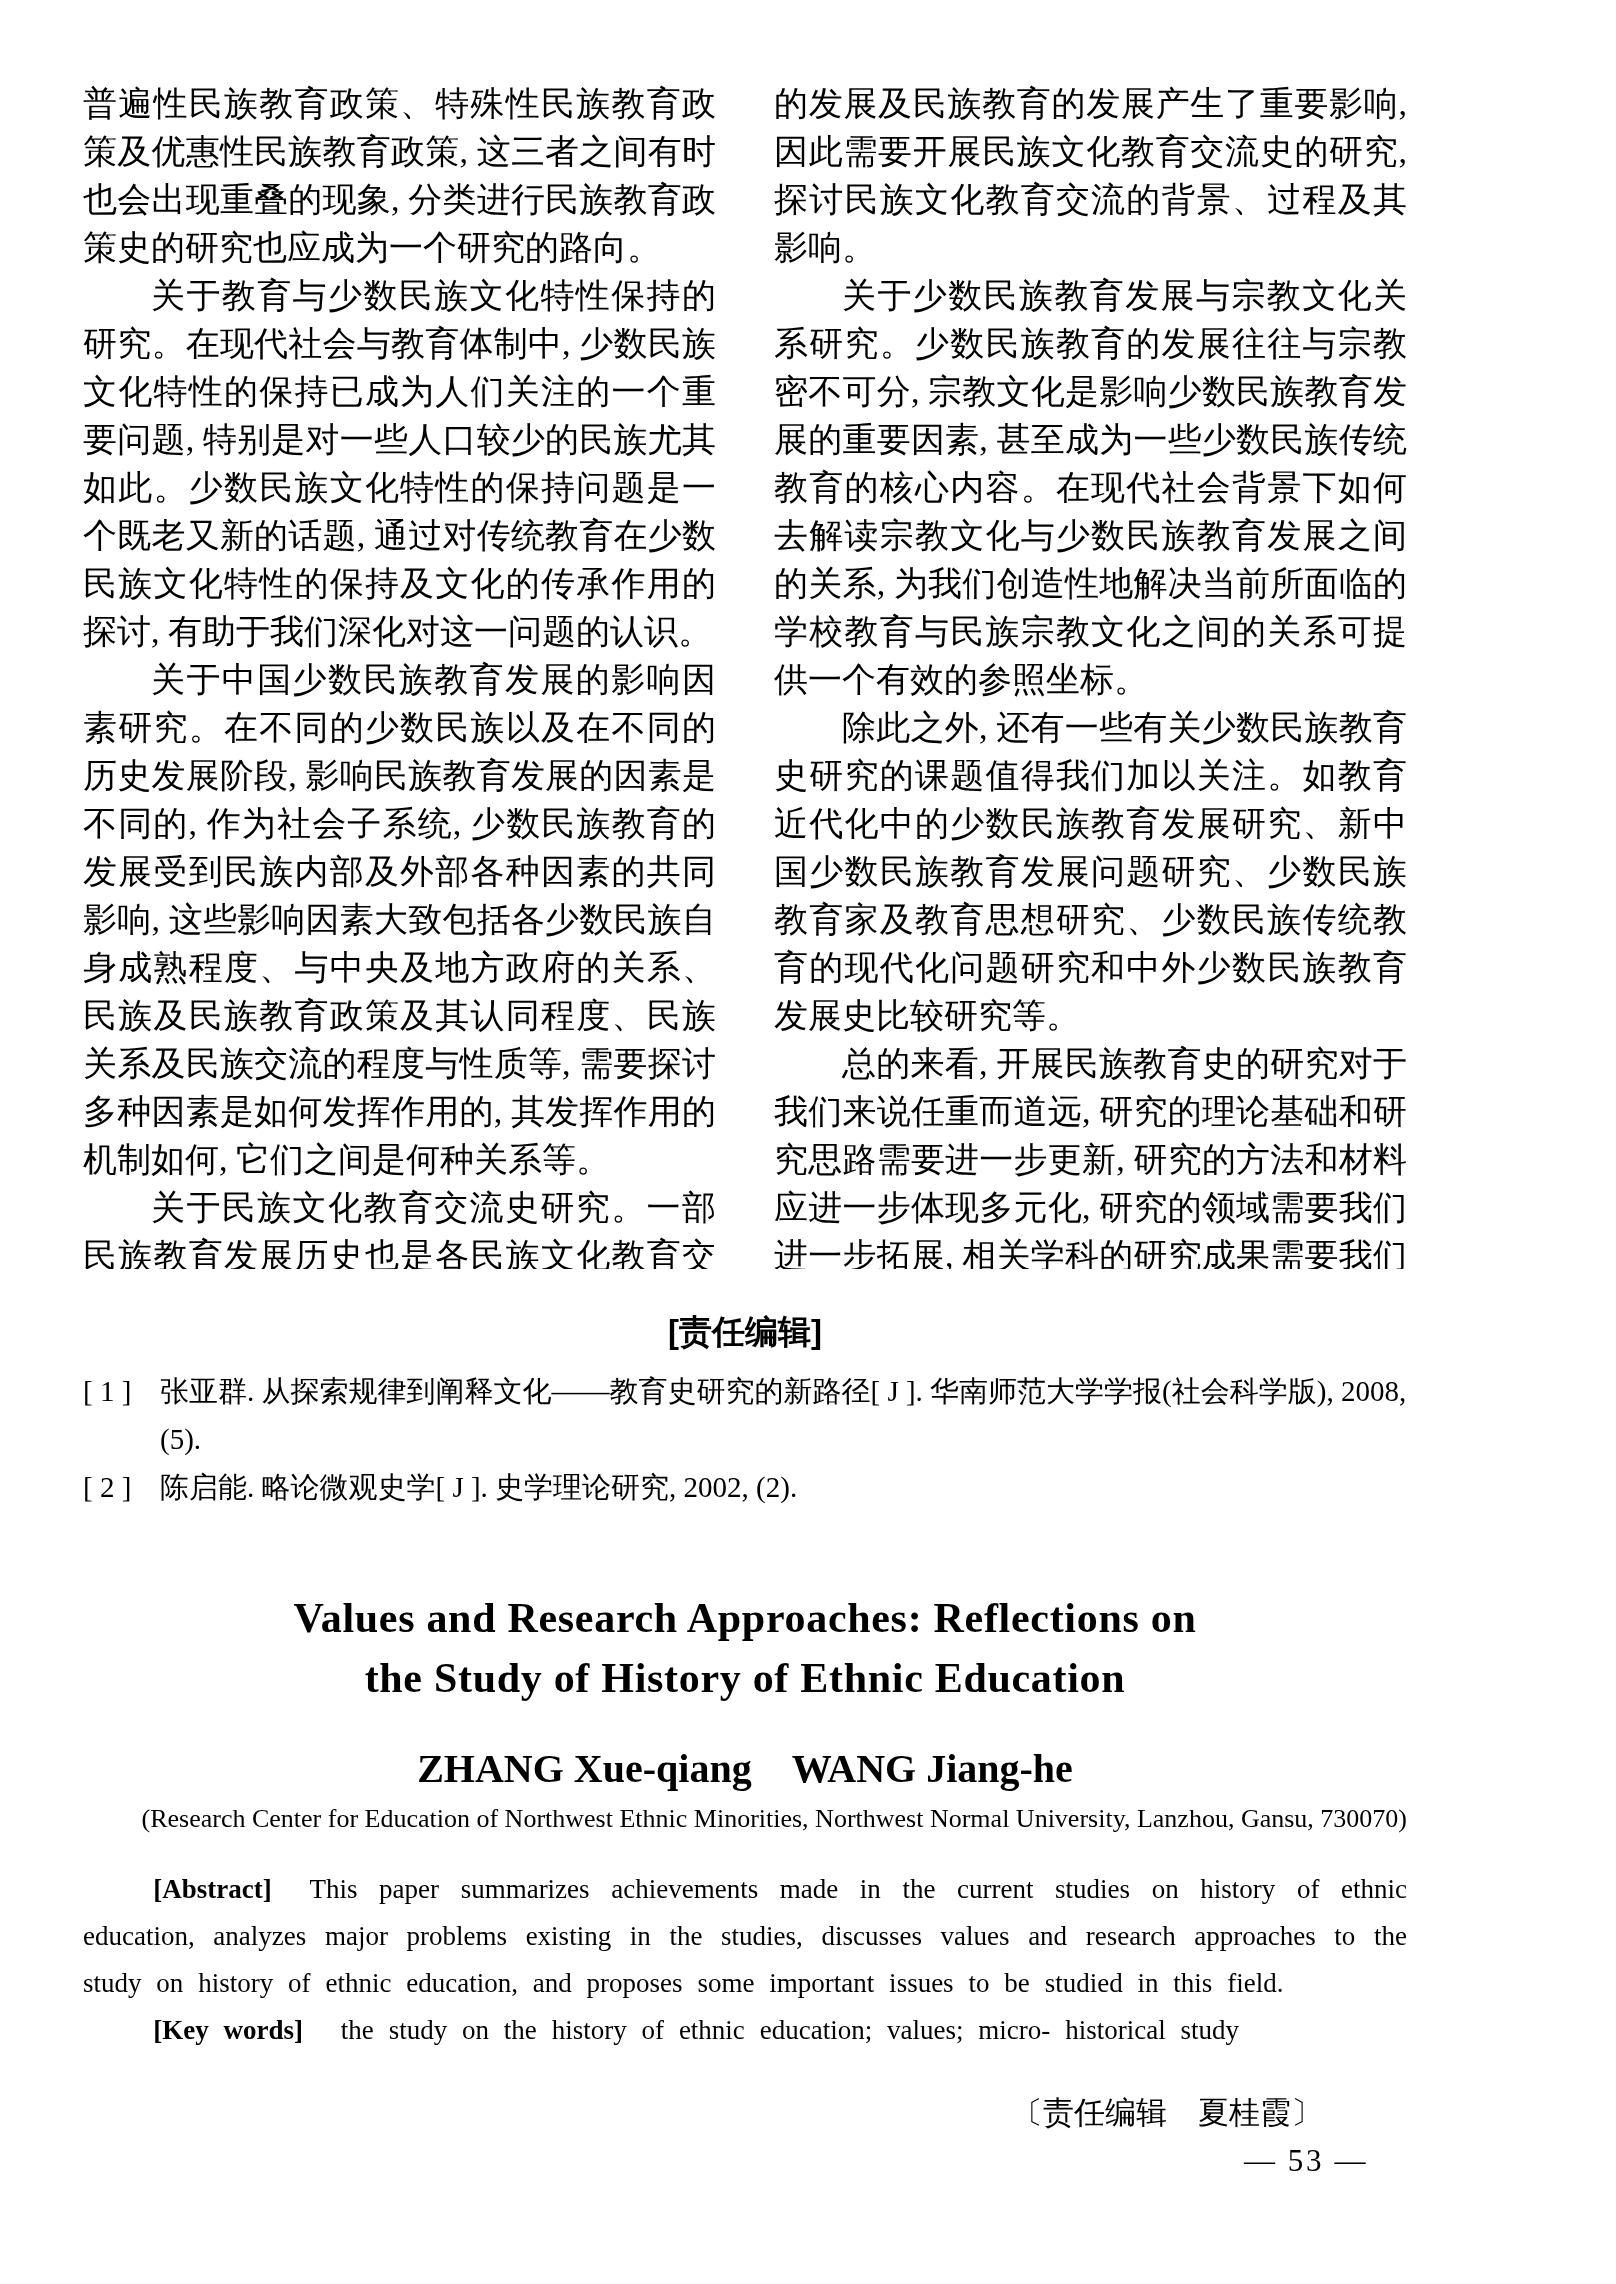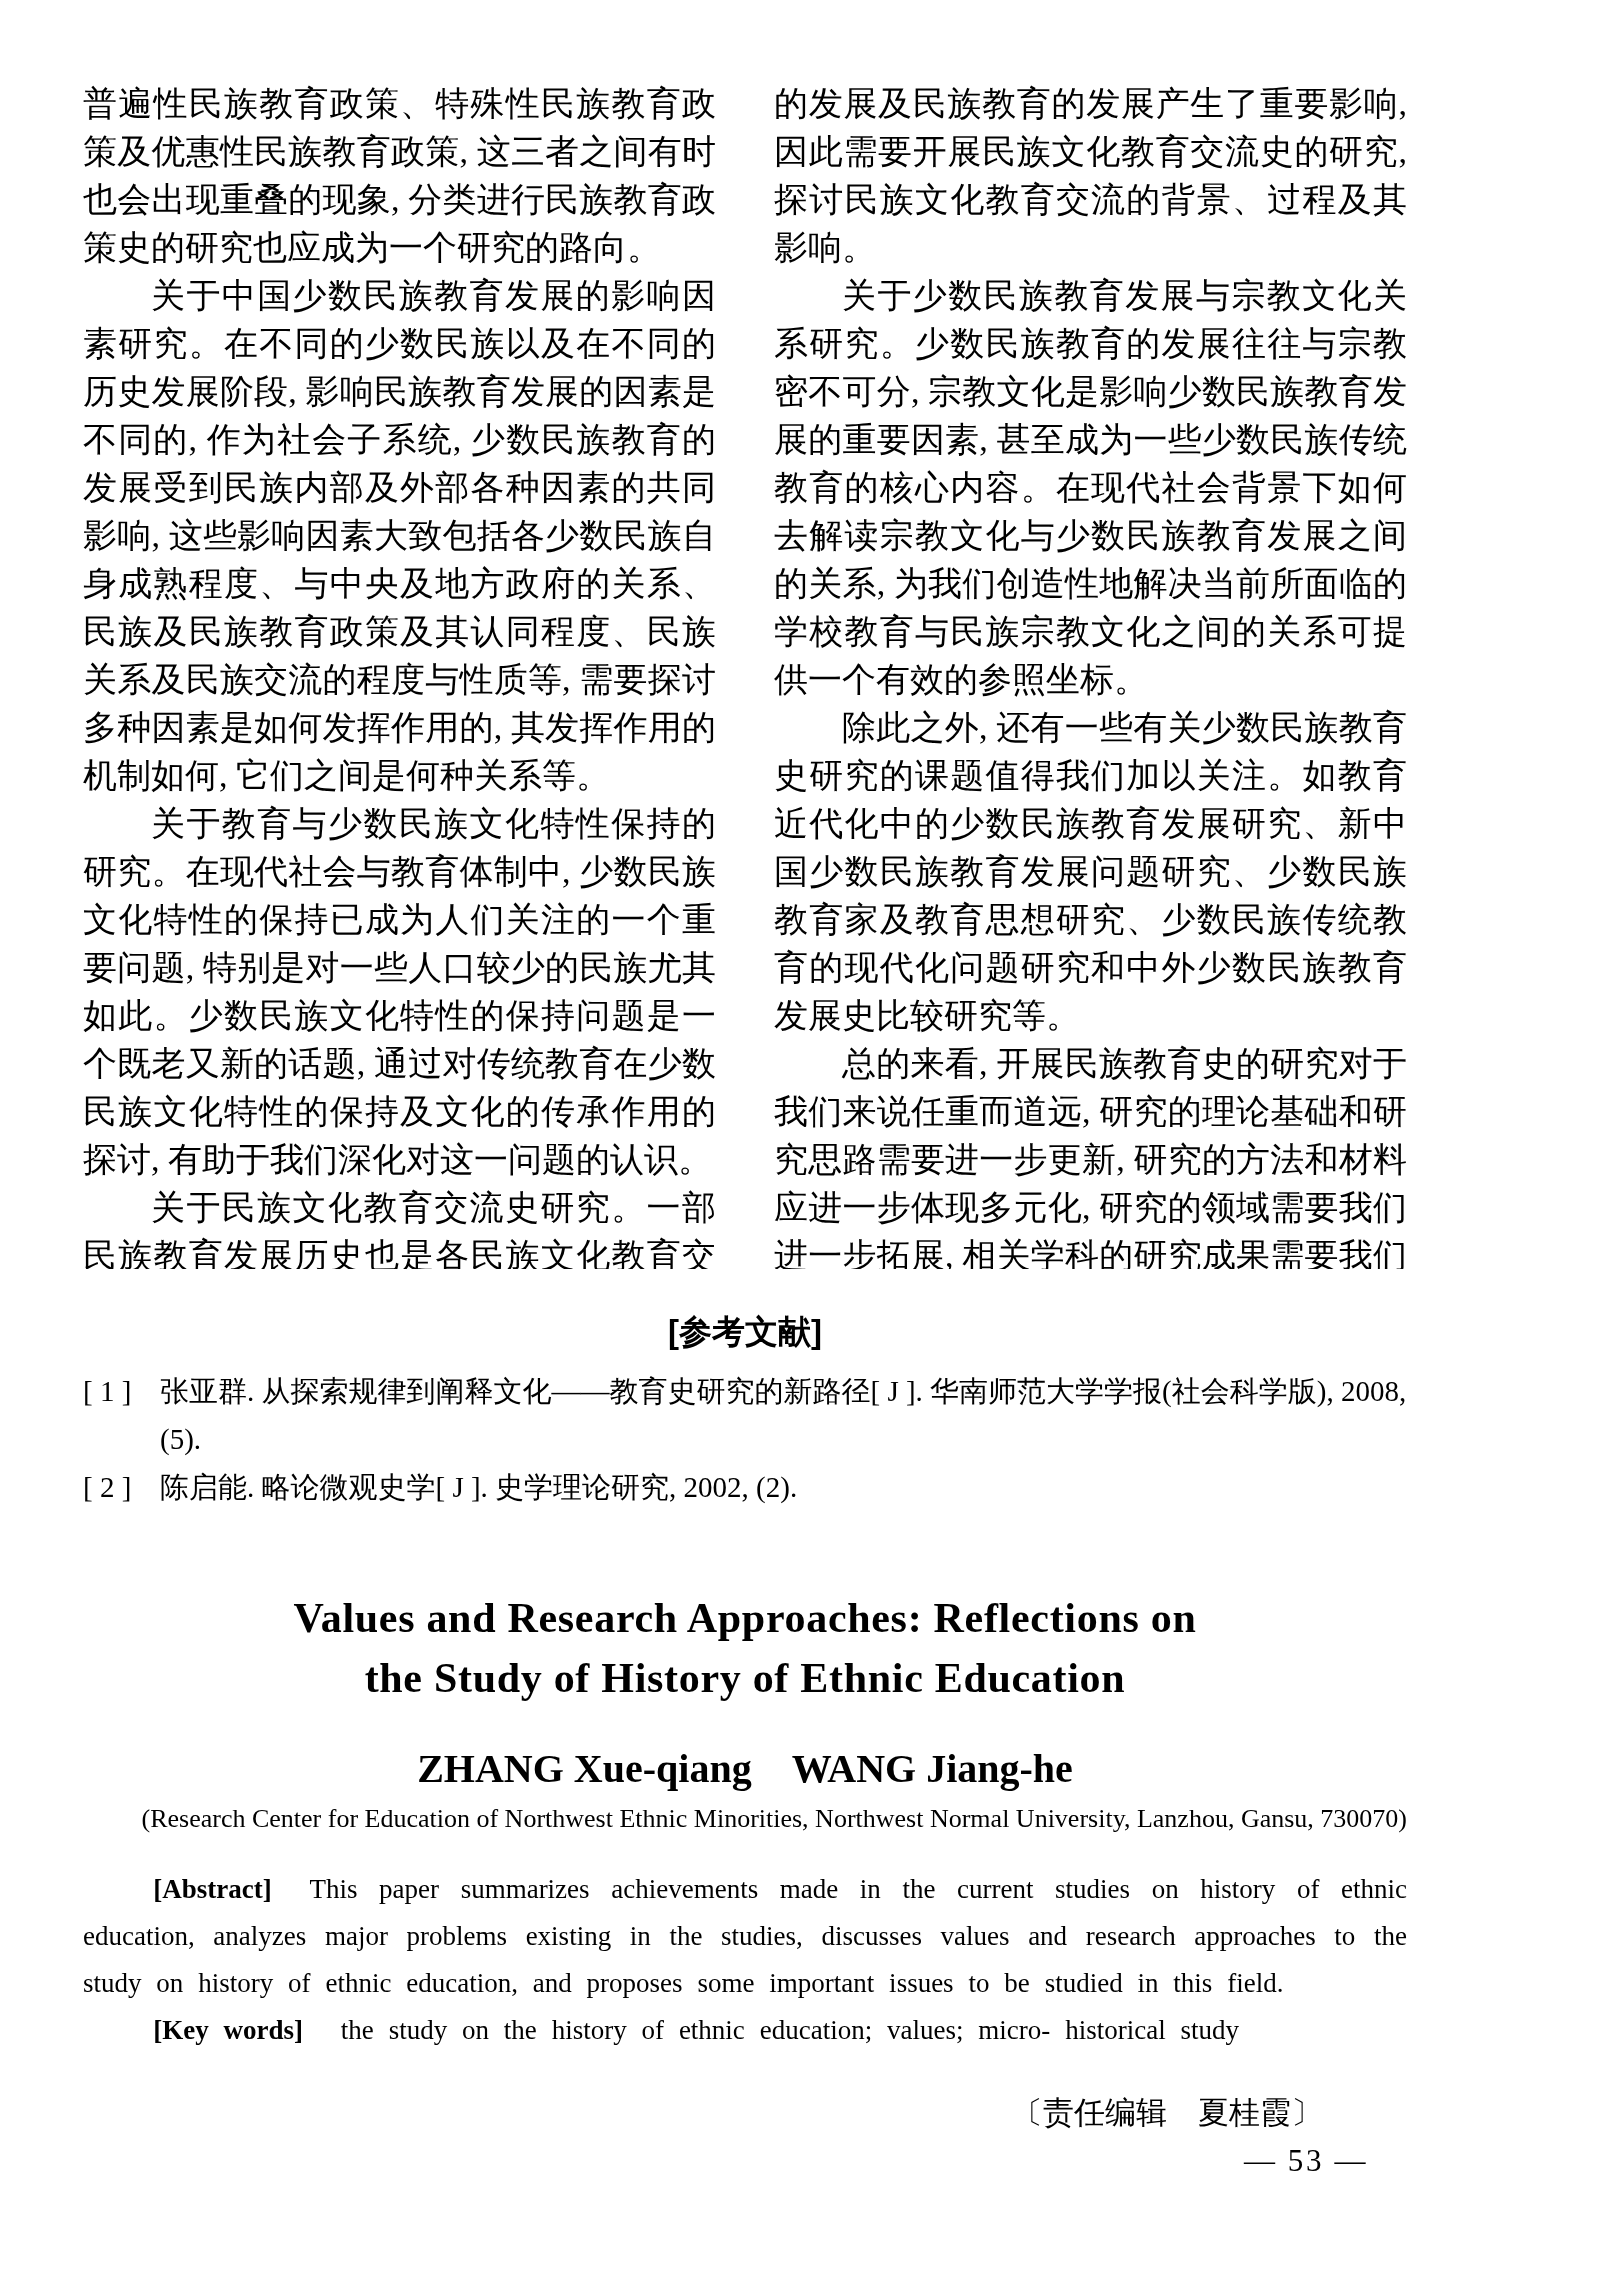--- a/index.html
+++ b/index.html
@@ -96,33 +96,33 @@
   }
 </style>
 </head>
 <body>
 
 <div class="page">
 
   <div class="columns">
     <div class="col">
       <p>普遍性民族教育政策、特殊性民族教育政策及优惠性民族教育政策, 这三者之间有时也会出现重叠的现象, 分类进行民族教育政策史的研究也应成为一个研究的路向。</p>
+      <p class="indent">关于教育与少数民族文化特性保持的研究。在现代社会与教育体制中, 少数民族文化特性的保持已成为人们关注的一个重要问题, 特别是对一些人口较少的民族尤其如此。少数民族文化特性的保持问题是一个既老又新的话题, 通过对传统教育在少数民族文化特性的保持及文化的传承作用的探讨, 有助于我们深化对这一问题的认识。</p>
       <p class="indent">关于中国少数民族教育发展的影响因素研究。在不同的少数民族以及在不同的历史发展阶段, 影响民族教育发展的因素是不同的, 作为社会子系统, 少数民族教育的发展受到民族内部及外部各种因素的共同影响, 这些影响因素大致包括各少数民族自身成熟程度、与中央及地方政府的关系、民族及民族教育政策及其认同程度、民族关系及民族交流的程度与性质等, 需要探讨多种因素是如何发挥作用的, 其发挥作用的机制如何, 它们之间是何种关系等。</p>
-      <p class="indent">关于教育与少数民族文化特性保持的研究。在现代社会与教育体制中, 少数民族文化特性的保持已成为人们关注的一个重要问题, 特别是对一些人口较少的民族尤其如此。少数民族文化特性的保持问题是一个既老又新的话题, 通过对传统教育在少数民族文化特性的保持及文化的传承作用的探讨, 有助于我们深化对这一问题的认识。</p>
       <p class="indent">关于民族文化教育交流史研究。一部民族教育发展历史也是各民族文化教育交流的历史, 不同民族之间包括少数民族与主体民族文化教育的交流、各少数民族文化教育的交流对各民族社会</p>
     </div>
     <div class="col">
       <p>的发展及民族教育的发展产生了重要影响, 因此需要开展民族文化教育交流史的研究, 探讨民族文化教育交流的背景、过程及其影响。</p>
       <p class="indent">关于少数民族教育发展与宗教文化关系研究。少数民族教育的发展往往与宗教密不可分, 宗教文化是影响少数民族教育发展的重要因素, 甚至成为一些少数民族传统教育的核心内容。在现代社会背景下如何去解读宗教文化与少数民族教育发展之间的关系, 为我们创造性地解决当前所面临的学校教育与民族宗教文化之间的关系可提供一个有效的参照坐标。</p>
       <p class="indent">除此之外, 还有一些有关少数民族教育史研究的课题值得我们加以关注。如教育近代化中的少数民族教育发展研究、新中国少数民族教育发展问题研究、少数民族教育家及教育思想研究、少数民族传统教育的现代化问题研究和中外少数民族教育发展史比较研究等。</p>
       <p class="indent">总的来看, 开展民族教育史的研究对于我们来说任重而道远, 研究的理论基础和研究思路需要进一步更新, 研究的方法和材料应进一步体现多元化, 研究的领域需要我们进一步拓展, 相关学科的研究成果需要我们充分的借鉴, 从事民族教育研究的学科共同体之间的交流与协作也需要进一步加强, 相信通过我们不懈的努力, 民族教育史的研究会迈上一个新的台阶。</p>
     </div>
   </div>
 
-  <div class="ref-heading">[参考文献]</div>
+  <div class="ref-heading">[责任编辑]</div>
 
   <div class="refs">
     <div class="ref">
       <span class="ref-label">[ 1 ]</span>
       <span class="ref-text">张亚群. 从探索规律到阐释文化——教育史研究的新路径[ J ]. 华南师范大学学报(社会科学版), 2008, (5).</span>
     </div>
     <div class="ref">
       <span class="ref-label">[ 2 ]</span>
       <span class="ref-text">陈启能. 略论微观史学[ J ]. 史学理论研究, 2002, (2).</span>
     </div>

